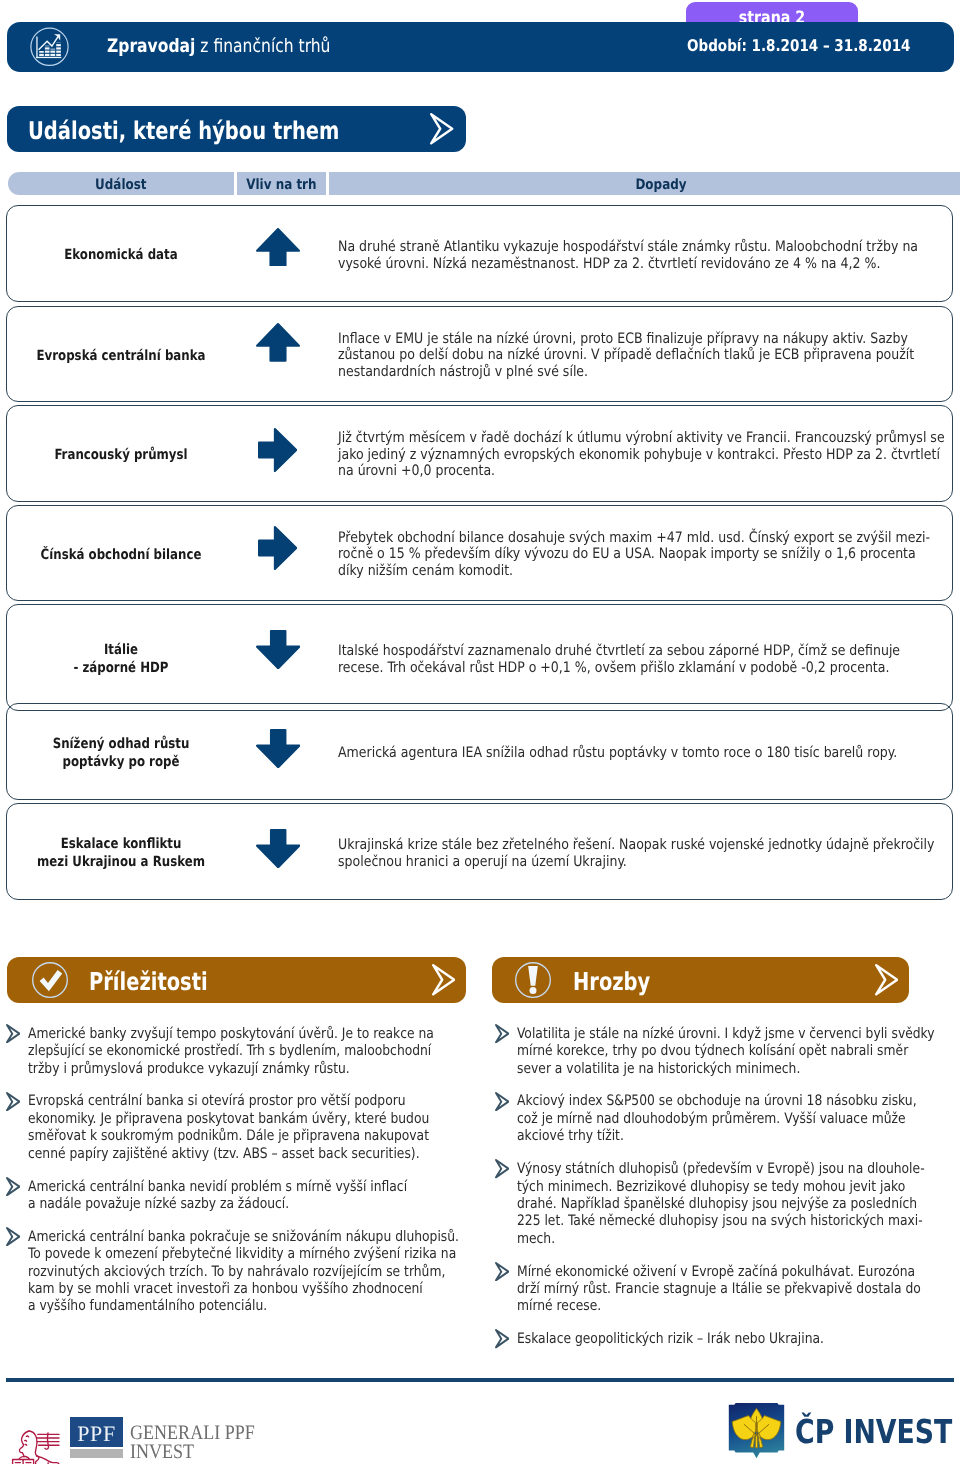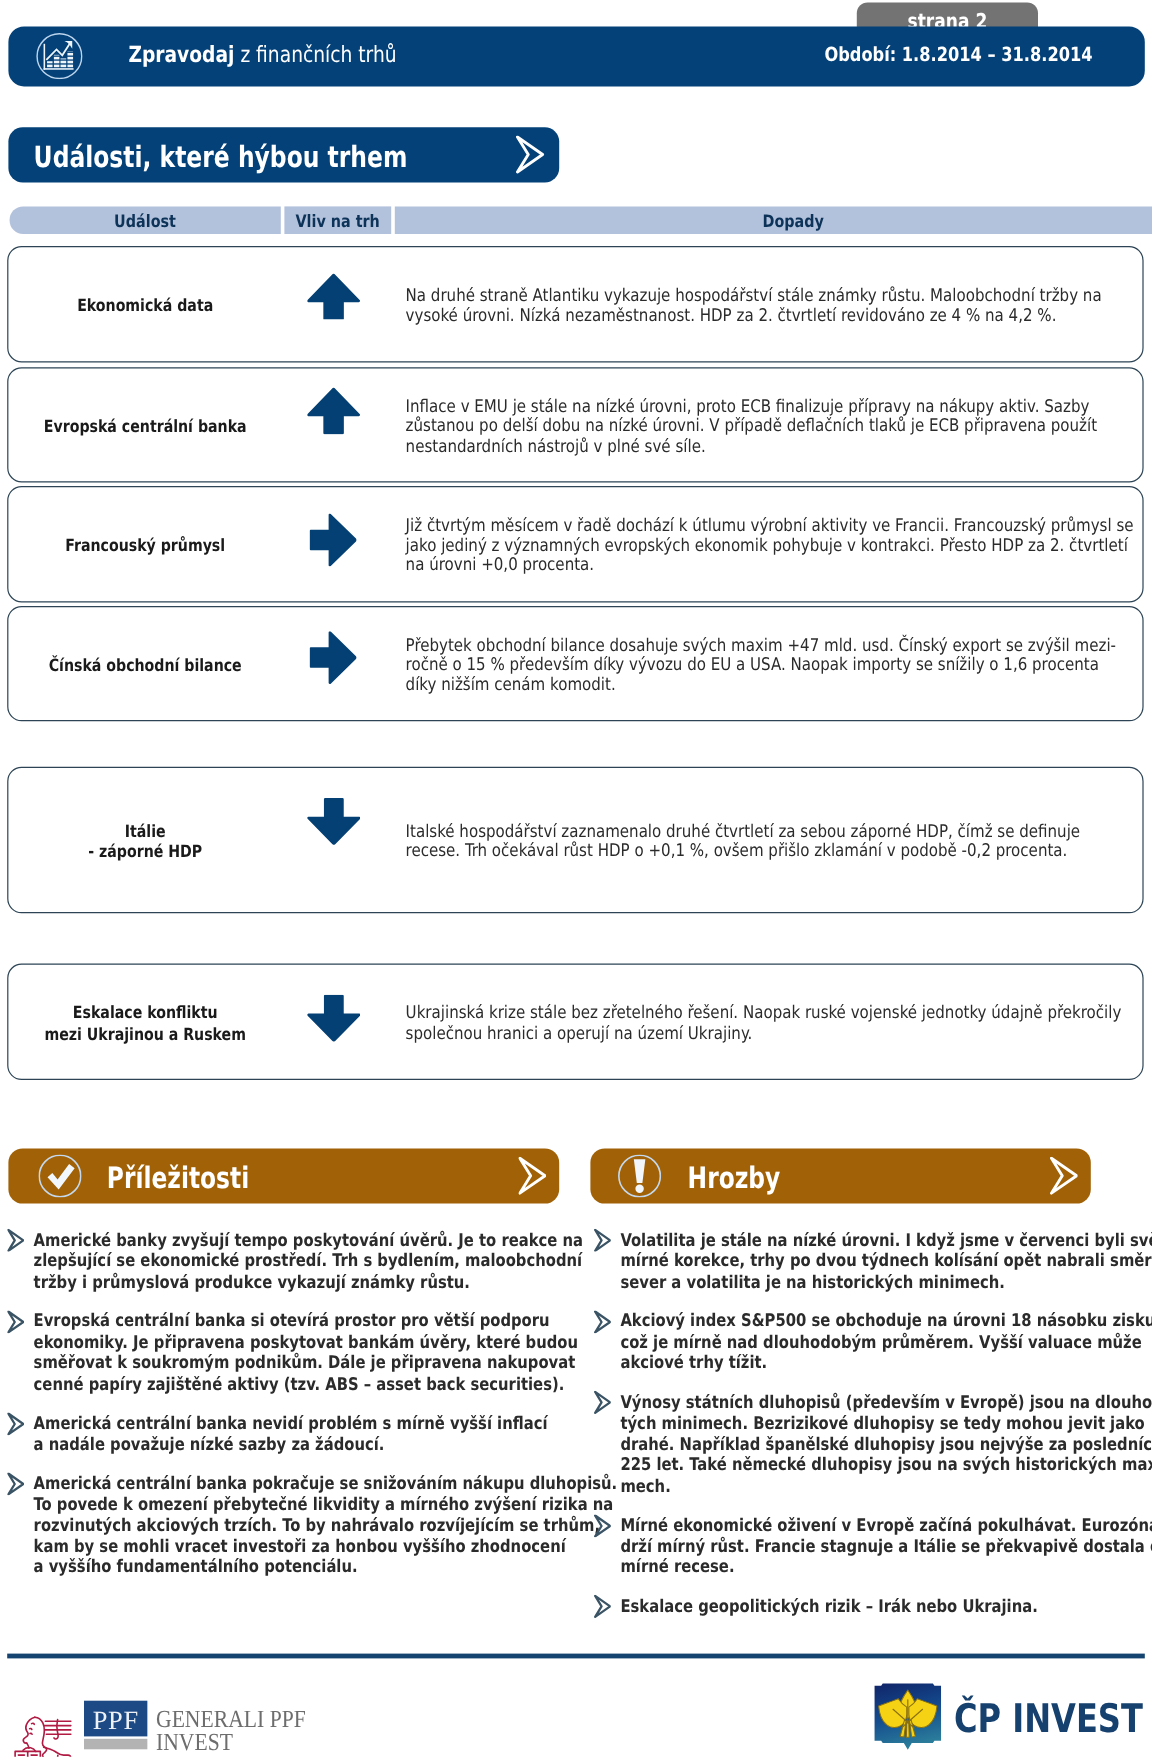--- a/index.html
+++ b/index.html
@@ -2,21 +2,21 @@
 <html><head>
 <meta charset="utf-8">
 <style>
 html,body{margin:0;padding:0;background:#fff;}
 body{width:960px;height:1464px;font-family:"DejaVu Sans Condensed","DejaVu Sans",sans-serif;
   -webkit-font-smoothing:antialiased;text-rendering:geometricPrecision;}
 .page{position:relative;width:960px;height:1464px;overflow:hidden;background:#fff;will-change:transform;}
 .abs{position:absolute;}
 
 
-#page-tab{left:714px;top:1.5px;width:151px;height:30px;background:#737373;
+#page-tab{left:686px;top:1.5px;width:172px;height:30px;background:#8b5cf6;
   border-radius:9px 9px 0 0;}
 #page-tab span{position:absolute;left:0;right:0;top:9.8px;text-align:center;color:#fff;
   font-size:17px;font-weight:bold;line-height:14px;display:block;transform:scaleX(0.93);}
 #top-bar{left:7px;top:22px;width:947px;height:50px;background:#034178;border-radius:13px;}
 #brand-icon{left:29.6px;top:27.4px;width:39px;height:39px;line-height:0;}
 #brand-title{left:107px;top:40.1px;font-size:18.6px;color:#fff;white-space:nowrap;line-height:14px;
   transform:scaleX(0.93);transform-origin:left top;}
 #brand-title b{font-weight:bold;}
 #period{position:absolute;left:686.9px;top:39.2px;font-size:16.3px;color:#fff;font-weight:bold;white-space:nowrap;
   line-height:14px;transform:scaleX(0.923);transform-origin:left top;}
@@ -51,21 +51,21 @@
 #panel-bar-0{left:7px;width:459px;}
 #panel-bar-1{left:492px;width:417px;}
 .panel-bar .picon{position:absolute;top:5.2px;width:36px;height:36px;line-height:0;}
 #panel-bar-0 .picon{left:24.5px;}
 #panel-bar-1 .picon{left:22.5px;}
 .panel-bar .ptitle{position:absolute;top:15px;font-size:24.6px;font-weight:bold;color:#fff;
   white-space:nowrap;line-height:20px;transform:scaleX(0.88);transform-origin:left top;}
 #panel-bar-0 .ptitle{left:81.9px;}
 #panel-bar-1 .ptitle{left:80.8px;}
 .panel-bar .pchev{position:absolute;right:11px;top:7.1px;width:23.4px;height:31.5px;}
-.plist{top:1025.7px;font-size:14.5px;color:#2b2b2b;line-height:17.4px;white-space:nowrap;font-weight:bold;}
+.plist{top:1025.7px;font-size:14.5px;color:#2b2b2b;line-height:17.4px;white-space:nowrap;}
 .pitem .t{display:inline-block;transform:scaleX(0.945);transform-origin:left top;}
 #plist-0{left:6px;width:460px;}
 #plist-1{left:495px;width:460px;}
 .pitem{position:relative;padding-left:21.6px;margin-bottom:15.5px;}
 .pitem .b{position:absolute;left:0;top:-1.9px;width:14.4px;height:19.3px;line-height:0;}
 
 
 #rule{left:6px;top:1378px;width:948px;height:4px;background:#14446f;}
 #generali{left:8px;top:1428px;width:54px;height:62px;}
 #ppf{left:70px;top:1417px;width:53px;height:41px;}
@@ -154,26 +154,33 @@
         </svg></div>
       <div class="txt">Již čtvrtým měsícem v řadě dochází k útlumu výrobní aktivity ve Francii. Francouzský průmysl se<br>jako jediný z významných evropských ekonomik pohybuje v kontrakci. Přesto HDP za 2. čtvrtletí<br>na úrovni +0,0 procenta.</div>
     </div>
     <div class="abs row" style="top:505.0px;height:96.0px;">
       <div class="lbl">Čínská obchodní bilance</div>
       <div class="arw" style="left:250.90000000000003px;top:20.099999999999955px;"><svg viewBox="0 0 39.4 44" width="39.4" height="44">
           <path d="M38.35 22 L16.9 42.95 L16.9 29.5 L1.05 29.5 L1.05 14.5 L16.9 14.5 L16.9 1.05 Z" fill="#044073" stroke="#044073" stroke-width="2.1" stroke-linejoin="round"></path>
         </svg></div>
       <div class="txt">Přebytek obchodní bilance dosahuje svých maxim +47 mld. usd. Čínský export se zvýšil mezi-<br>ročně o 15 % především díky vývozu do EU a USA. Naopak importy se snížily o 1,6 procenta<br>díky nižším cenám komodit.</div>
     </div>
-    <div class="abs row" style="top:604.0px;height:122px;margin-top:35px;">
+    <div class="abs row" style="top:604.0px;height:107px;">
       <div class="lbl">Itálie<br>- záporné HDP</div>
       <div class="arw" style="left:248.70000000000002px;top:25.000000000000046px;"><svg viewBox="0 0 44.4 39.3" width="44.4" height="39.3">
           <path d="M22.2 38.25 L1.05 16.65 L15.0 16.65 L15.0 1.05 L29.4 1.05 L29.4 16.65 L43.35 16.65 Z" fill="#044073" stroke="#044073" stroke-width="2.1" stroke-linejoin="round"></path>
         </svg></div>
       <div class="txt">Italské hospodářství zaznamenalo druhé čtvrtletí za sebou záporné HDP, čímž se definuje<br>recese. Trh očekával růst HDP o +0,1 %, ovšem přišlo zklamání v podobě -0,2 procenta.</div>
+    </div>
+    <div class="abs row" style="top:703.3px;height:96.7px;">
+      <div class="lbl">Snížený odhad růstu<br>poptávky po ropě</div>
+      <div class="arw" style="left:248.70000000000002px;top:24.3px;"><svg viewBox="0 0 44.4 39.3" width="44.4" height="39.3">
+          <path d="M22.2 38.25 L1.05 16.65 L15.0 16.65 L15.0 1.05 L29.4 1.05 L29.4 16.65 L43.35 16.65 Z" fill="#044073" stroke="#044073" stroke-width="2.1" stroke-linejoin="round"></path>
+        </svg></div>
+      <div class="txt">Americká agentura IEA snížila odhad růstu poptávky v tomto roce o 180 tisíc barelů ropy.</div>
     </div>
     <div class="abs row" style="top:803.0px;height:96.8px;">
       <div class="lbl">Eskalace konfliktu<br>mezi Ukrajinou a Ruskem</div>
       <div class="arw" style="left:248.70000000000002px;top:24.599999999999955px;"><svg viewBox="0 0 44.4 39.3" width="44.4" height="39.3">
           <path d="M22.2 38.25 L1.05 16.65 L15.0 16.65 L15.0 1.05 L29.4 1.05 L29.4 16.65 L43.35 16.65 Z" fill="#044073" stroke="#044073" stroke-width="2.1" stroke-linejoin="round"></path>
         </svg></div>
       <div class="txt">Ukrajinská krize stále bez zřetelného řešení. Naopak ruské vojenské jednotky údajně překročily<br>společnou hranici a operují na území Ukrajiny.</div>
     </div>
 
   <div class="abs panel-bar" id="panel-bar-0">

